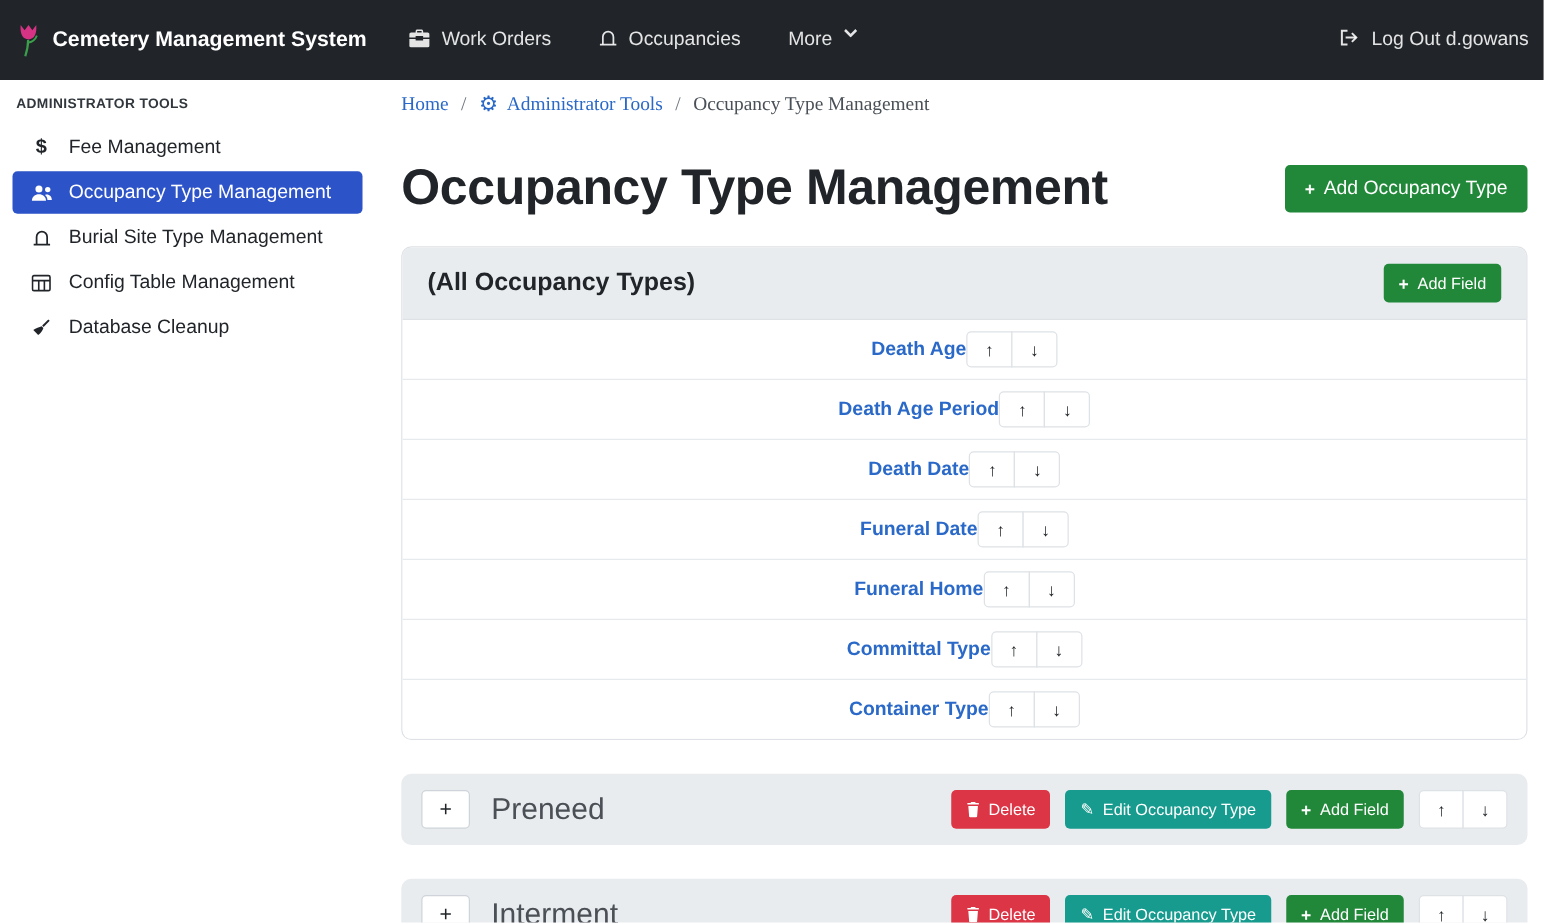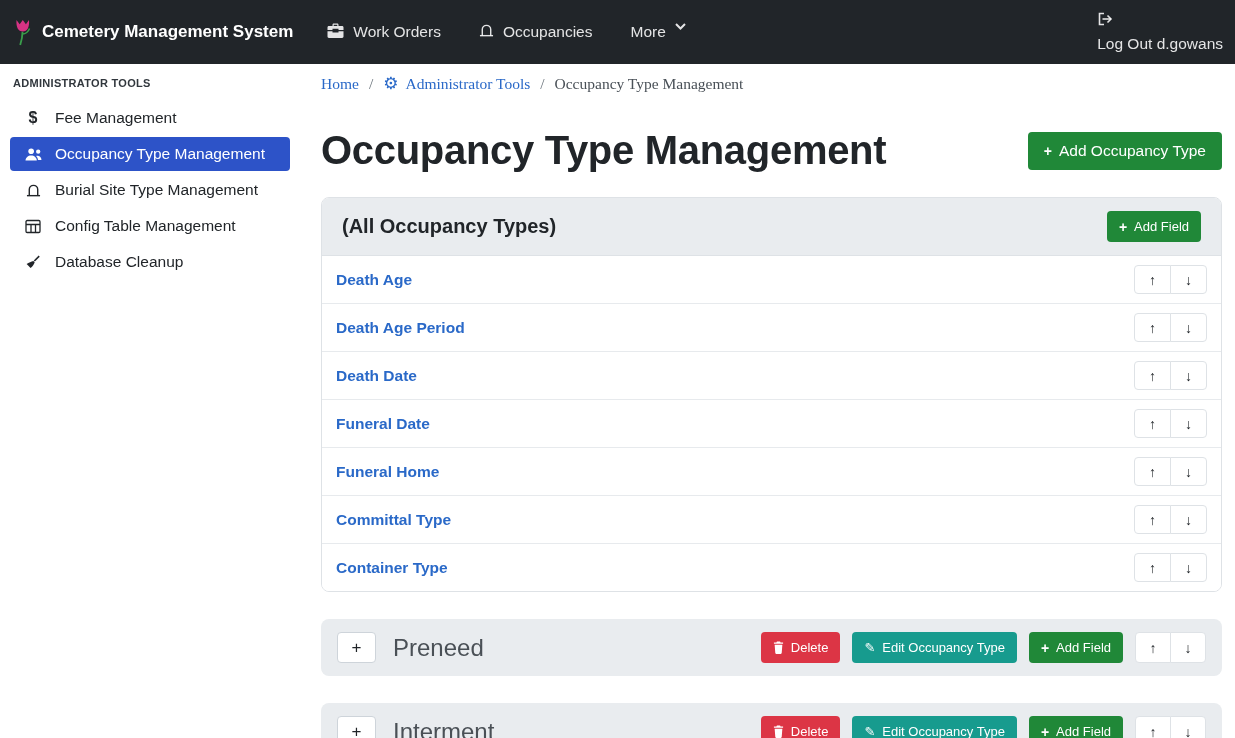--- a/index.html
+++ b/index.html
@@ -13,21 +13,21 @@
   button { font-family:inherit; }
 
   
   .navbar {
     height:64px; background:var(--navbar_bg,#212529);
     display:flex; align-items:center; padding:0 12px;
   }
   .brand { display:flex; align-items:center; gap:9px; color:#fff; font-weight:700; font-size:17px; }
   .nav-links { display:flex; align-items:center; gap:38px; margin-left:34px; }
   .nav-link { display:flex; align-items:flex-start; gap:9px; color:rgba(255,255,255,.88); font-size:15.5px; }
-  .logout { margin-left:auto;flex-direction:column; }
+  .logout { margin-left:auto; }
 
   
   .layout { display:flex; height:517px; }
   .sidebar { width:300px; flex:none; padding-top:13px; background:#fff; }
   .sb-header { padding:0 13px 10px; font-size:11px; font-weight:700; letter-spacing:.3px; text-transform:uppercase; color:#31373d; }
   .sb-item {
     display:flex; align-items:center; gap:11px; margin:2px 10px;
     padding:8px 12px; border-radius:4px; font-size:15.5px; color:#212529; cursor:pointer;
   }
   .sb-item.active { background:var(--sidebar_active,#2d53c8); color:#fff; }
@@ -64,21 +64,21 @@
   .pencil { font-size:13px; }
 
   
   .card { margin-top:21px; border:1px solid var(--border,#dee2e6); border-radius:8px; overflow:hidden; }
   .card-header {
     background:var(--header_bg,#e9ecef); padding:13px 20px;
     display:flex; justify-content:space-between; align-items:center;
     border-bottom:1px solid var(--border,#dee2e6);
   }
   .card-title { font-size:20px; font-weight:600; }
-  .field-row { display:flex; justify-content:space-between; align-items:center; padding:9px 14px; background:#fff; }
+  .field-row { display:flex; justify-content:center; align-items:center; padding:9px 14px; background:#fff; }
   .field-row + .field-row { border-top:1px solid #e7eaed; }
   .field-link { font-size:15.5px; font-weight:700; color:var(--link,#2a69c8); }
 
   .arrow-group { display:flex; }
   .arrow-btn {
     width:37px; height:29px; background:#fff; border:1px solid #dee2e6;
     display:flex; align-items:center; justify-content:center;
     font-size:14px; color:#212529; cursor:pointer; padding:0;
   }
   .arrow-btn.up { border-radius:4px 0 0 4px; }

